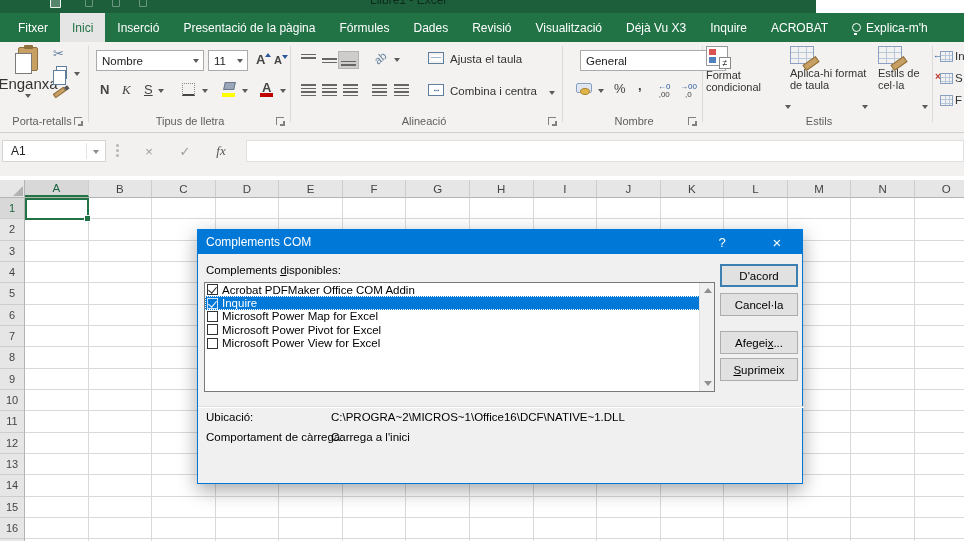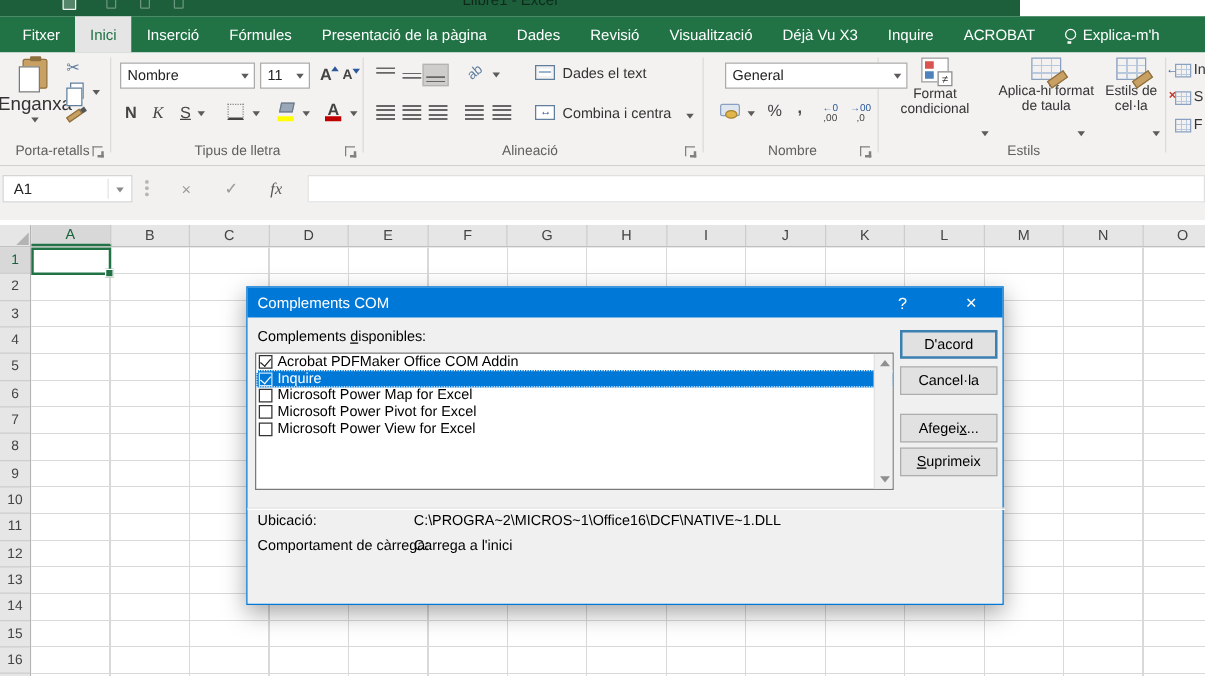--- a/index.html
+++ b/index.html
@@ -75,21 +75,21 @@
   .boxic.merge::after{content:"↔";position:absolute;left:3px;top:-1px;font-size:9px;color:#2b579a;}
   .ribtext{position:absolute;font-size:11.5px;color:#333;white-space:nowrap;}
 
   
   .money{position:absolute;width:16px;height:10px;background:#dfe6f0;border:1px solid #8aa0c0;border-radius:2px;}
   .money::after{content:"";position:absolute;left:3px;bottom:-3px;width:8px;height:5px;background:#e0b64c;border:1px solid #a8852e;border-radius:50%;}
   .decic{position:absolute;font-size:8px;line-height:8px;color:#444;text-align:center;white-space:pre;}
   .decic b{color:#2b579a;font-weight:normal;}
 
   
-  .bigbtn{position:absolute;top:4px;width:84px;height:66px;display:flex;flex-direction:column;align-items:center;}
+  .bigbtn{position:absolute;top:4px;width:84px;height:66px;display:flex;flex-direction:column;align-items:flex-start;}
   .bigbtn .l1,.bigbtn .l2{font-size:11px;color:#333;line-height:12px;white-space:nowrap;}
   .cfic{width:22px;height:20px;background:#fff;border:1px solid #999;position:relative;margin-bottom:3px;}
   .cfic::before{content:"";position:absolute;left:2px;top:2px;width:7px;height:6px;background:#d9534f;box-shadow:0 8px 0 #4f81bd;}
   .cfic::after{content:"≠";position:absolute;right:-4px;bottom:-4px;width:10px;height:10px;background:#fff;border:1px solid #888;font-size:9px;line-height:10px;text-align:center;color:#333;}
   .tblic{width:24px;height:18px;border:1px solid #8aa0c0;background:
       repeating-linear-gradient(to right,transparent 0 7px,#b9c9dd 7px 8px),
       repeating-linear-gradient(to bottom,transparent 0 5px,#b9c9dd 5px 6px);position:relative;margin-bottom:3px;}
   .tblic::after{content:"";position:absolute;right:-6px;bottom:-4px;width:14px;height:5px;background:#c9a063;border:1px solid #8e6f3e;transform:rotate(-35deg);}
   
   .cellic{position:absolute;width:13px;height:11px;border:1px solid #8aa0c0;background:
@@ -170,22 +170,22 @@
     <span class="qmark" style="left:85px"></span>
     <span class="qmark" style="left:112px"></span>
     <span class="qmark" style="left:139px"></span>
     <div class="ttext">Llibre1 - Excel</div>
   </div>
 
   <div id="tabrow">
     <span class="rtab">Fitxer</span>
     <span class="rtab active">Inici</span>
     <span class="rtab">Inserció</span>
+    <span class="rtab">Presentació de la pàgina</span>
     <span class="rtab">Fórmules</span>
-    <span class="rtab">Presentació de la pàgina</span>
     <span class="rtab">Dades</span>
     <span class="rtab">Revisió</span>
     <span class="rtab">Visualització</span>
     <span class="rtab">Déjà Vu X3</span>
     <span class="rtab">Inquire</span>
     <span class="rtab">ACROBAT</span>
     <span class="rtab">
       <span class="bulb"></span>
       <span>Explica-m'h</span>
     </span>
@@ -235,21 +235,21 @@
     <div class="glabel" style="left:92px;width:196px">Tipus de lletra</div>
     <span class="lnch" style="left:276px"></span>
 
     <span class="al part top" style="left:301px;top:12px"></span>
     <span class="al part mid" style="left:322px;top:12px"></span>
     <span class="selbox" style="left:338px;top:9px"></span>
     <span class="al part bot" style="left:341px;top:12px"></span>
     <span class="abrot" style="left:374px;top:10px">ab</span>
     <span class="dd" style="position:absolute;left:394px;top:16px"></span>
     <span class="boxic lines" style="left:428px;top:10px"></span>
-    <span class="ribtext" style="left:450px;top:11px">Dades el text</span>
+    <span class="ribtext" style="left:450px;top:11px">Ajusta el taula</span>
     <span class="al full" style="left:301px;top:42px"></span>
     <span class="al full" style="left:322px;top:42px"></span>
     <span class="al full" style="left:343px;top:42px"></span>
     <span class="al full" style="left:372px;top:42px"></span>
     <span class="al full" style="left:394px;top:42px"></span>
     <span class="boxic merge" style="left:428px;top:42px"></span>
     <span class="ribtext" style="left:450px;top:43px">Combina i centra</span>
     <span class="dd" style="position:absolute;left:549px;top:49px"></span>
     <div class="glabel" style="left:294px;width:260px">Alineació</div>
     <span class="lnch" style="left:548px"></span>

